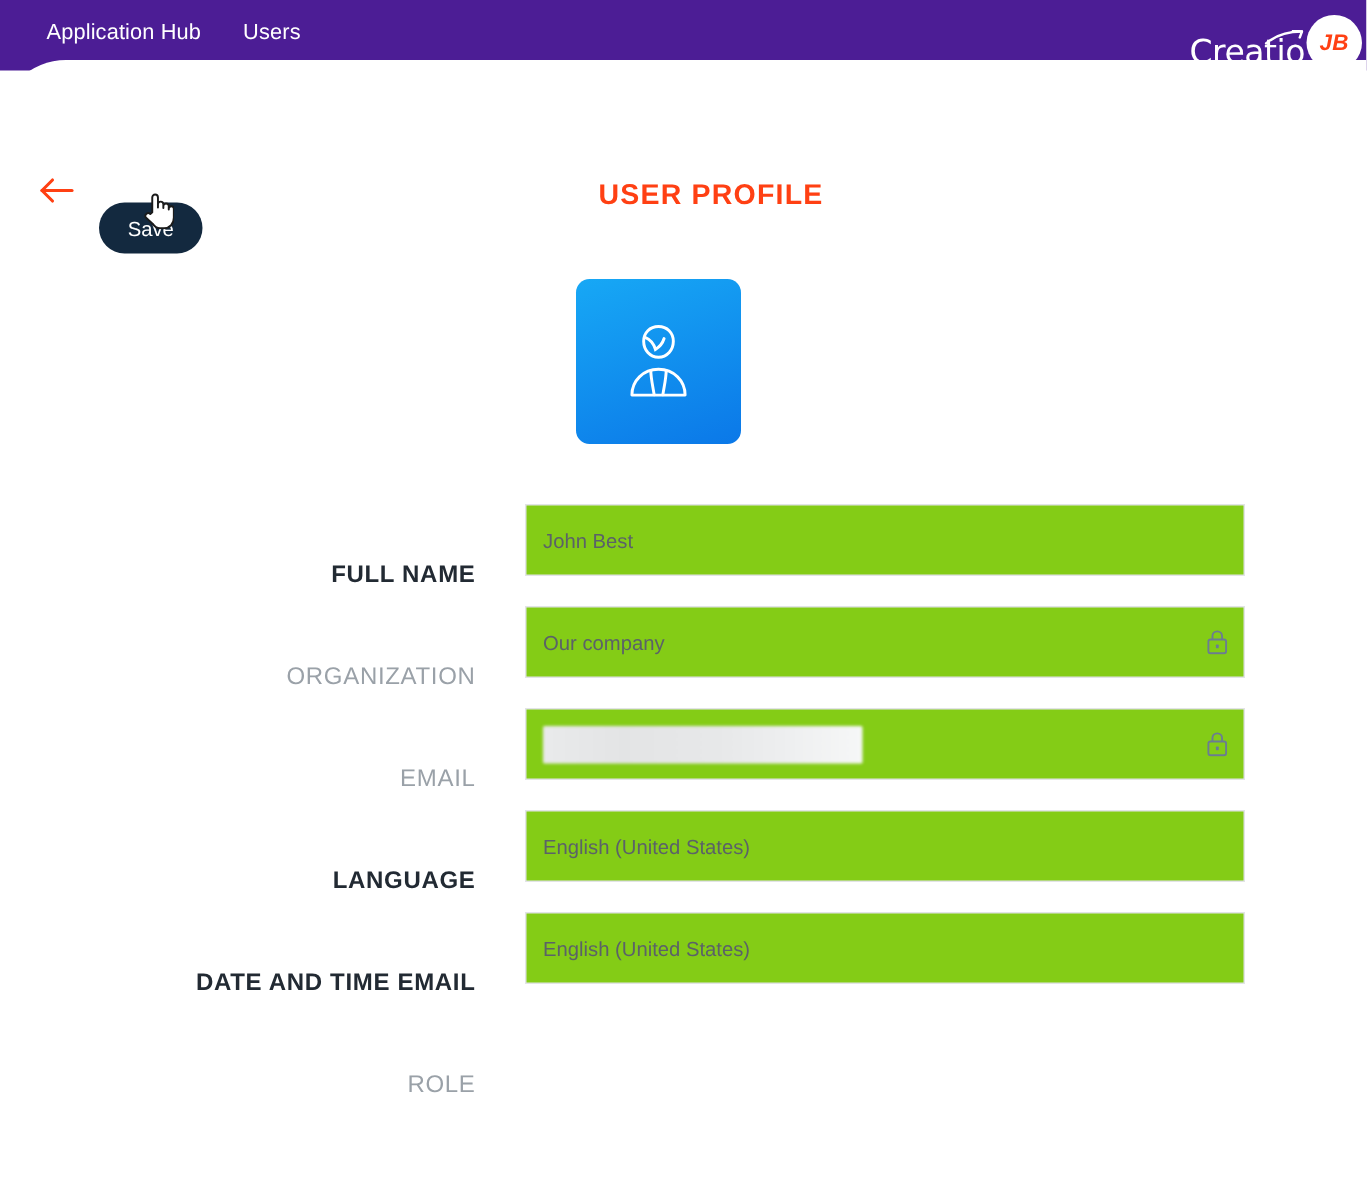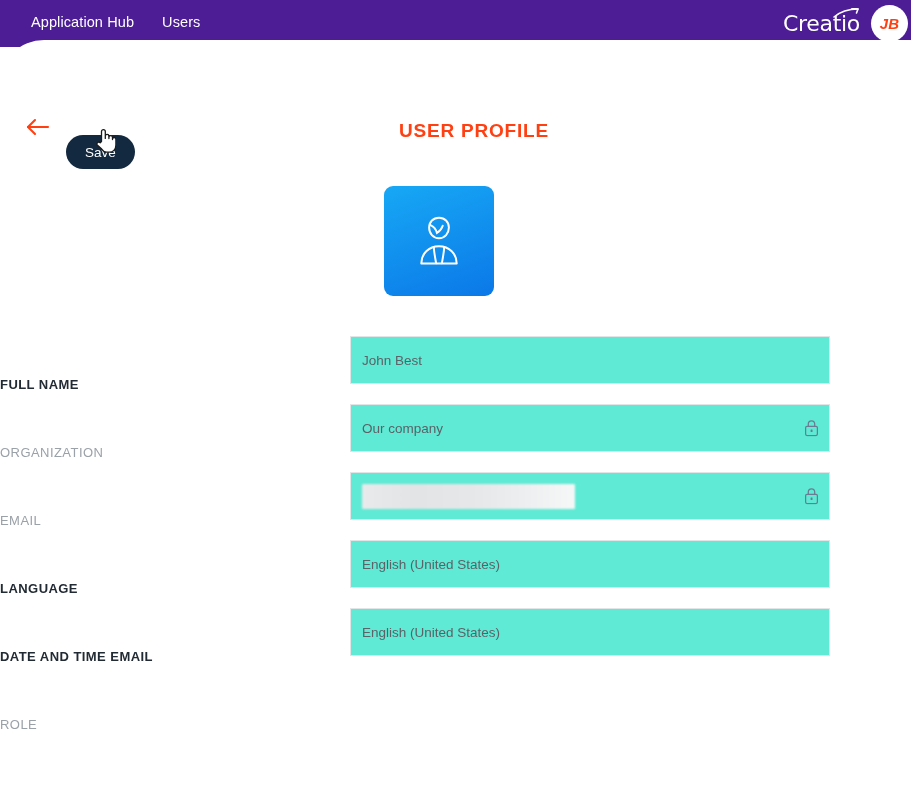--- a/index.html
+++ b/index.html
@@ -60,22 +60,22 @@
     background: #ffffff;
   }
 
   
   .brand-zone {
     position: absolute;
     right: 0;
     top: 0;
     height: 47px;
     display: flex;
-    align-items: center;
-    gap: 11px;
+    align-items: flex-end;
+    gap: 1px;
     padding-right: 0;
   }
 
   .logo {
     position: relative;
     color: #ffffff;
     font-size: 22px;
     font-weight: 400;
     letter-spacing: -0.3px;
     line-height: 1;
@@ -202,36 +202,37 @@
 
   .field-row {
     position: relative;
     height: 68px;
     display: flex;
     align-items: center;
   }
 
   .field-label {
     width: 350px;
+    text-align: right;
     padding-right: 33px;
-    font-size: 13px;
+    font-size: 16px;
     font-weight: 700;
     letter-spacing: 0.45px;
     color: #222a33;
     white-space: nowrap;
     margin-top: 48px;
   }
   .field-label.muted { color: #9aa1a8; font-weight: 400; }
 
   .field-input {
     position: relative;
     width: 480px;
     height: 48px;
     border: 1px solid #e2e4e6;
-    background: #5eead4;
+    background: #84cc16;
     display: flex;
     align-items: center;
     padding: 0 34px 0 11px;
     font-size: 13.5px;
     color: #5b6268;
     overflow: hidden;
   }
   .field-input.locked { color: #5b6268; }
 
   .lock-icon {

